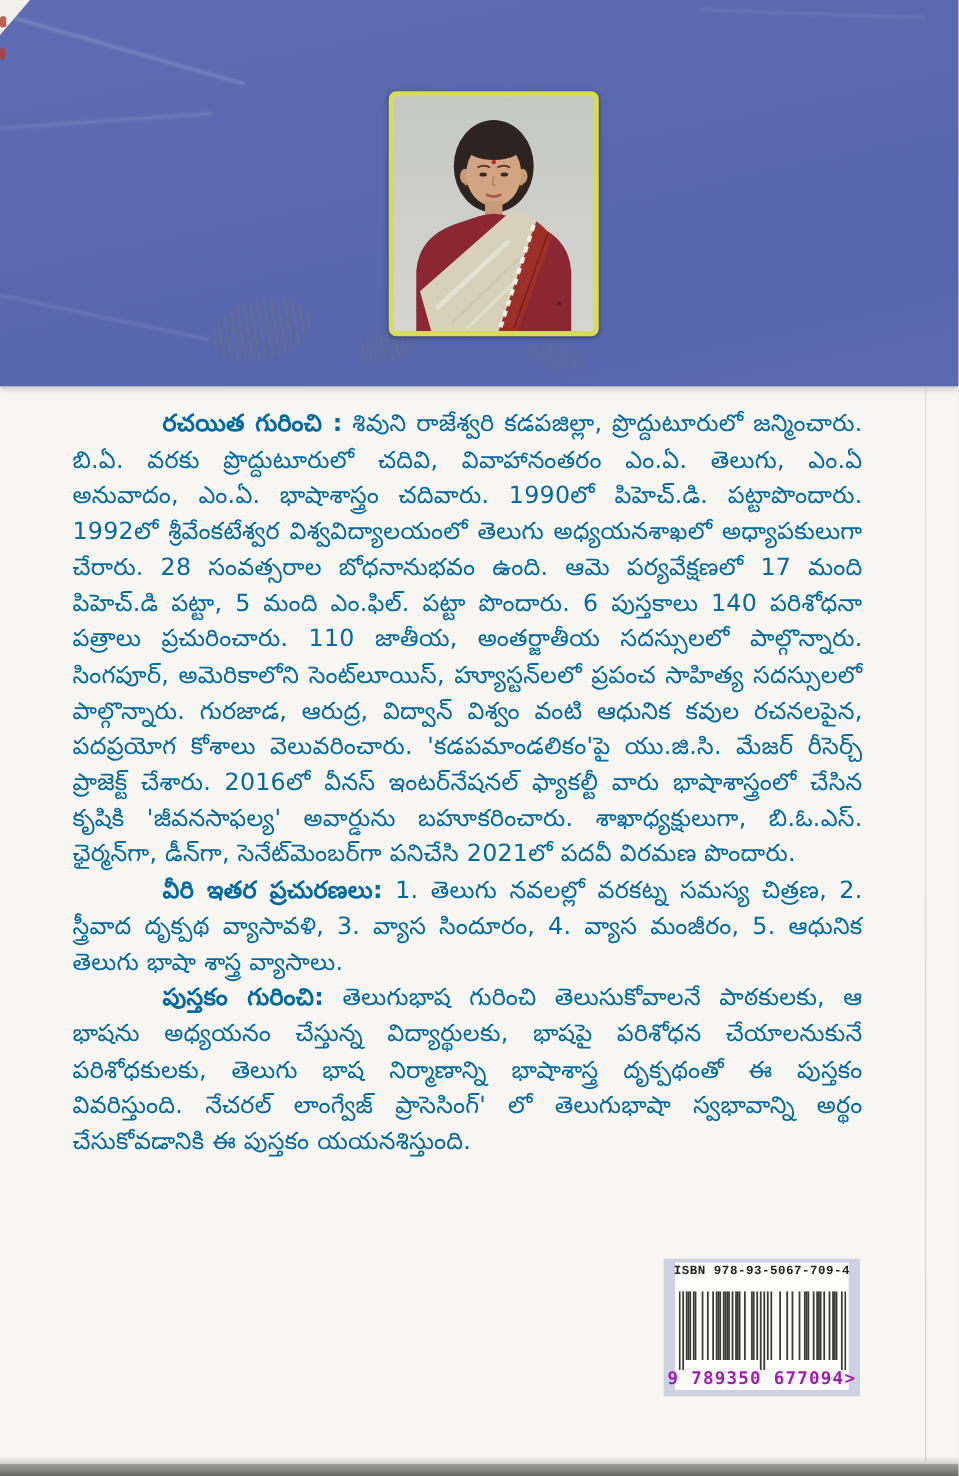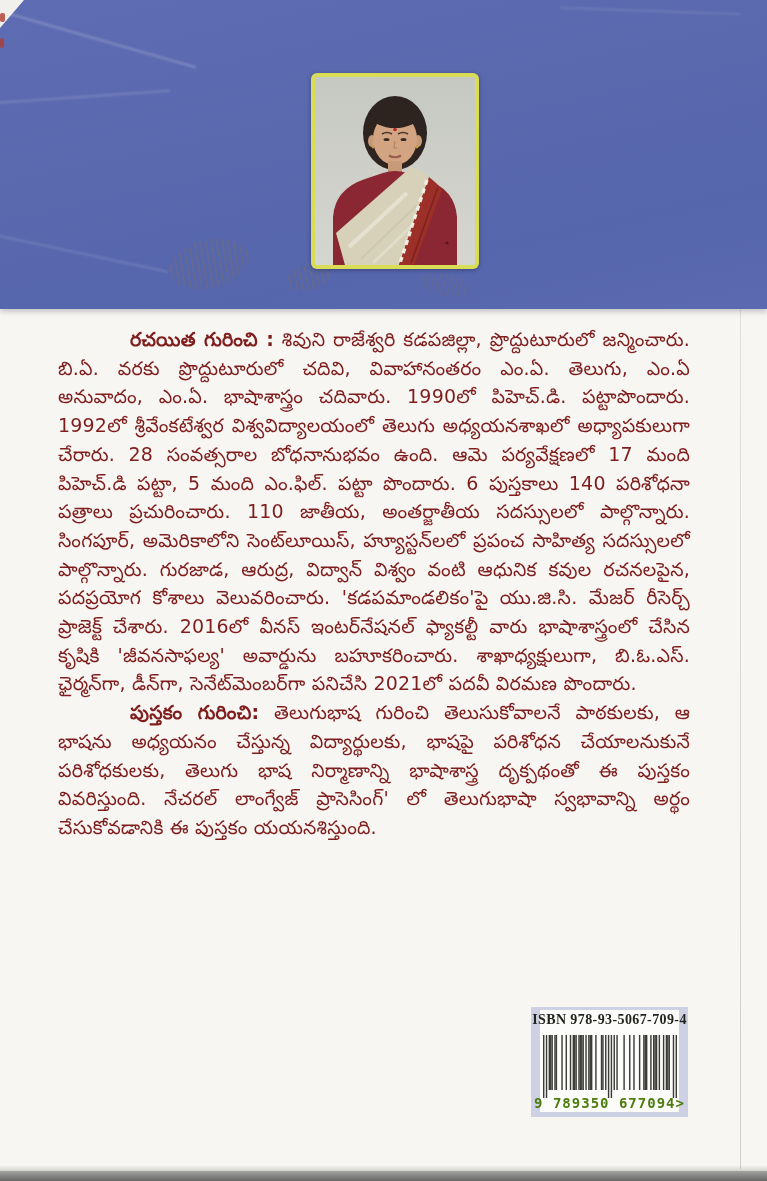--- a/index.html
+++ b/index.html
@@ -41,47 +41,47 @@
     position:absolute; left:311px; top:73px; width:168px; height:196px;
     background:#d9dc55; border-radius:6px; padding:4px; box-sizing:border-box;
     box-shadow:0 1px 4px rgba(0,0,30,.35);
   }
   .photo-inner { width:100%; height:100%; border-radius:3px; overflow:hidden; background:#cbccc6; }
   .photo-inner svg { display:block; width:100%; height:100%; }
 
   
   .text-block {
     position:absolute; left:58px; top:325px; width:632px;
-    color:#7f1d1d; font-size:19px; line-height:28.7px;
+    color:#0369a1; font-size:19px; line-height:28.7px;
     text-align:justify; letter-spacing:.2px;
   }
   .text-block p { margin:0; text-indent:72px; }
   .text-block strong { font-weight:bold; }
 
   
   .barcode-box {
     position:absolute; left:531px; top:1007px; width:157px; height:110px;
     background:#ced1e3; box-sizing:border-box; padding:3px 9px 5px;
   }
   .barcode-inner {
     width:100%; height:100%; background:#fcfcfb; box-sizing:border-box;
     display:flex; flex-direction:column; align-items:center; justify-content:space-between;
     padding:2px 2px 1px;
   }
   .isbn-text {
-    font-family:Liberation Serif, serif;
-    font-weight:bold; font-size:14px; letter-spacing:.4px; color:#24241f;
+    font-family:Liberation Mono, monospace;
+    font-weight:bold; font-size:10px; letter-spacing:.4px; color:#24241f;
     white-space:nowrap;
     text-align:right;
   }
   .bars-wrap { width:134px; height:63px; }
   .bars-wrap svg { display:block; width:100%; height:100%; }
   .barcode-digits {
     font-family:"DejaVu Sans Mono","Liberation Mono",monospace;
-    font-weight:bold; font-size:14px; letter-spacing:1px; color:#4d7c0f;
+    font-weight:bold; font-size:14px; letter-spacing:1px; color:#a21caf;
     white-space:nowrap; margin-top:-10px; background:transparent;
   }
 
   
   .right-edge-line {
     position:absolute; left:740px; top:309px; bottom:12px; width:1px;
     background:linear-gradient(rgba(120,120,120,.18), rgba(120,120,120,.3));
   }
   .bottom-strip {
     position:absolute; left:0; bottom:0; width:767px; height:10px;
@@ -156,20 +156,22 @@
           <path d="M112,103 L85,186" stroke="#f0ede2" stroke-width="3.4" stroke-dasharray="5 4" fill="none"></path>
           <path d="M123,110 L96,186" stroke="#6f1d18" stroke-width="1.4" opacity=".7" fill="none"></path>
         </svg>
       </div>
     </div>
   </div>
 
   <div class="text-block">
     <p><strong>రచయిత గురించి :</strong>
       <span>శివుని రాజేశ్వరి కడపజిల్లా, ప్రొద్దుటూరులో జన్మించారు. బి.ఏ. వరకు ప్రొద్దుటూరులో చదివి, వివాహానంతరం ఎం.ఏ. తెలుగు, ఎం.ఏ అనువాదం, ఎం.ఏ. భాషాశాస్త్రం చదివారు. 1990లో పిహెచ్.డి. పట్టాపొందారు. 1992లో శ్రీవేంకటేశ్వర విశ్వవిద్యాలయంలో తెలుగు అధ్యయనశాఖలో అధ్యాపకులుగా చేరారు. 28 సంవత్సరాల బోధనానుభవం ఉంది. ఆమె పర్యవేక్షణలో 17 మంది పిహెచ్.డి పట్టా, 5 మంది ఎం.ఫిల్. పట్టా పొందారు. 6 పుస్తకాలు 140 పరిశోధనా పత్రాలు ప్రచురించారు. 110 జాతీయ, అంతర్జాతీయ సదస్సులలో పాల్గొన్నారు. సింగపూర్, అమెరికాలోని సెంట్‌లూయిస్, హ్యూస్టన్‌లలో ప్రపంచ సాహిత్య సదస్సులలో పాల్గొన్నారు. గురజాడ, ఆరుద్ర, విద్వాన్ విశ్వం వంటి ఆధునిక కవుల రచనలపైన, పదప్రయోగ కోశాలు వెలువరించారు. 'కడపమాండలికం'పై యు.జి.సి. మేజర్ రీసెర్చ్ ప్రాజెక్ట్ చేశారు. 2016లో వీనస్ ఇంటర్‌నేషనల్ ఫ్యాకల్టీ వారు భాషాశాస్త్రంలో చేసిన కృషికి 'జీవనసాఫల్య' అవార్డును బహూకరించారు. శాఖాధ్యక్షులుగా, బి.ఓ.ఎస్. ఛైర్మన్‌గా, డీన్‌గా, సెనేట్‌మెంబర్‌గా పనిచేసి 2021లో పదవీ విరమణ పొందారు.</span></p>
+    <p><strong>వీరి ఇతర ప్రచురణలు:</strong>
+      <span>1. తెలుగు నవలల్లో వరకట్న సమస్య చిత్రణ, 2. స్త్రీవాద దృక్పథ వ్యాసావళి, 3. వ్యాస సిందూరం, 4. వ్యాస మంజీరం, 5. ఆధునిక తెలుగు భాషా శాస్త్ర వ్యాసాలు.</span></p>
     <p><strong>పుస్తకం గురించి:</strong>
       <span>తెలుగుభాష గురించి తెలుసుకోవాలనే పాఠకులకు, ఆ భాషను అధ్యయనం చేస్తున్న విద్యార్థులకు, భాషపై పరిశోధన చేయాలనుకునే పరిశోధకులకు, తెలుగు భాష నిర్మాణాన్ని భాషాశాస్త్ర దృక్పథంతో ఈ పుస్తకం వివరిస్తుంది. నేచరల్ లాంగ్వేజ్ ప్రాసెసింగ్' లో తెలుగుభాషా స్వభావాన్ని అర్థం చేసుకోవడానికి ఈ పుస్తకం యయనశిస్తుంది.</span></p>
   </div>
 
   <div class="barcode-box">
     <div class="barcode-inner">
       <div class="isbn-text">ISBN 978-93-5067-709-4</div>
       <div class="bars-wrap">
         <svg id="bars-svg" viewBox="0 0 95 63" preserveAspectRatio="none">
             <rect x="0" y="0" width="1" height="63" fill="#3a3a36"></rect>

